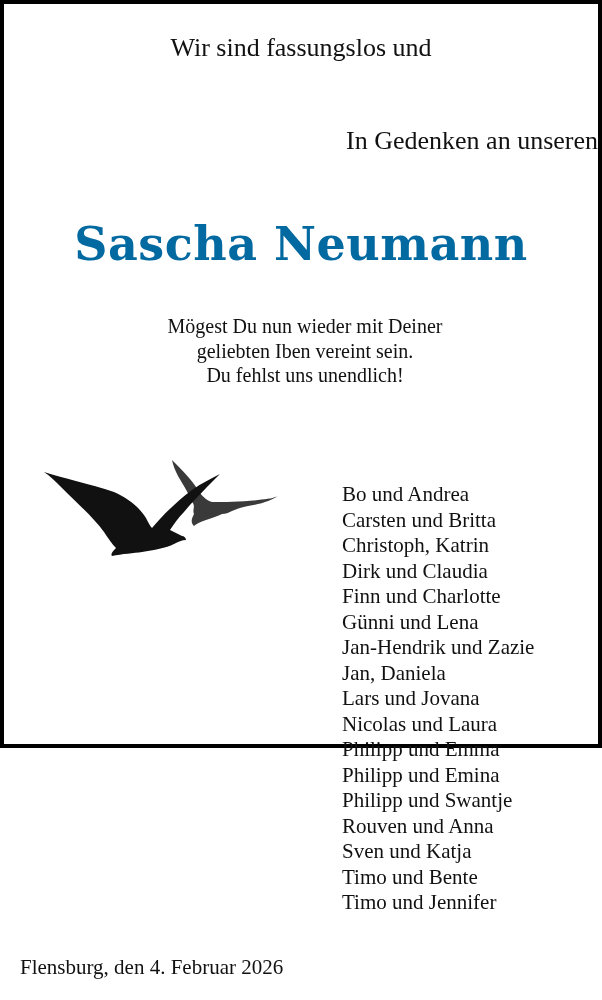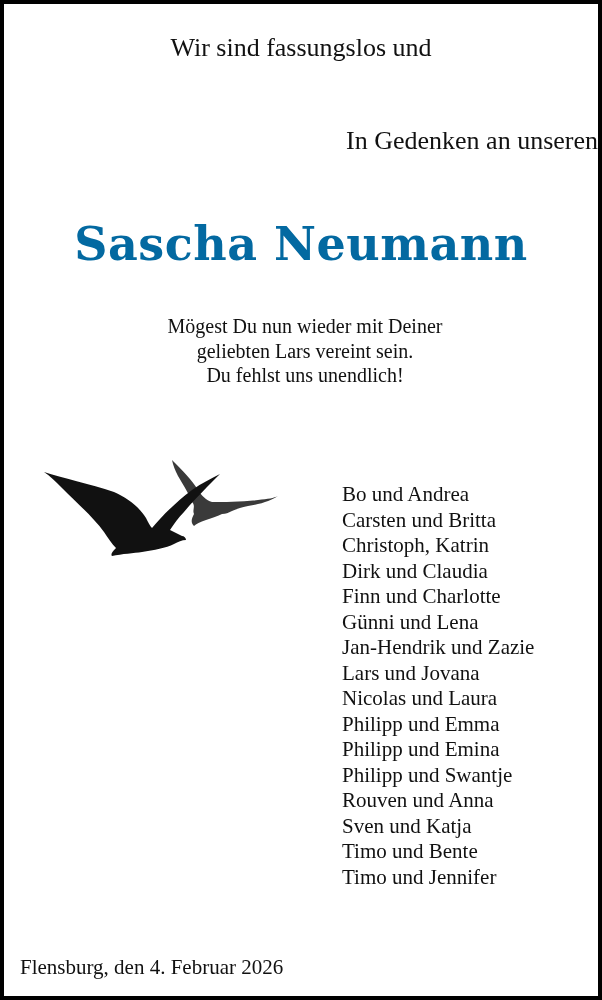--- a/index.html
+++ b/index.html
@@ -1,19 +1,19 @@
 <!DOCTYPE html>
 <html><head>
 <meta charset="utf-8">
 <style>
   html, body { margin: 0; padding: 0; background: #ffffff; }
   body { width: 602px; height: 1000px; overflow: hidden; }
   .frame {
     position: relative;
-    width: 602px; height: 1000px;
+    width: 602px; height: 748px;
     box-sizing: border-box;
     border: 4px solid #000;
     background: #fff;
     font-family: "DejaVu Serif", "Liberation Serif", serif;
     color: #111;
   }
   .intro {
     position: absolute; left: 0; right: 0; top: 30px;
     text-align: center;
     font-family: "Liberation Serif", serif;
@@ -64,39 +64,40 @@
   </div>
 
   <div class="intro intro2">
     <span class="line">In Gedenken an unseren</span>
   </div>
 
   <div class="name">Sascha Neumann</div>
 
   <div class="verse">
     <span class="line">Mögest Du nun wieder mit Deiner</span>
-    <span class="line">geliebten Lars vereint sein.</span>
+    <span class="line">geliebten Iben vereint sein.</span>
     <span class="line">Du fehlst uns unendlich!</span>
   </div>
 
   <svg class="birds" viewBox="0 0 240 105">
 
     <path d="M130 4 C140 14 150 24 156 34 C160 40 164 44 170 46 C182 46 200 46 216 44 C226 43 232 42 236 40 C230 44 220 48 206 50 C198 52 194 53 190 55 C186 57 184 58 180 58 C176 60 170 62 164 64 C158 66 154 68 152 70 C148 66 150 62 152 58 C150 54 154 50 150 46 C148 40 142 30 136 20 C133 14 131 9 130 4 Z" fill="#3a3a3a"></path>
 
     <path d="M2 16 C20 22 48 28 72 36 C86 42 98 52 104 62 C106 66 108 70 110 72 C120 60 134 46 150 34 C160 27 170 22 178 18 C166 30 152 44 142 56 C136 62 132 68 128 74 C132 76 136 78 140 80 C142 80 144 82 144 84 C140 84 136 86 132 88 C124 92 112 94 100 96 C92 97 80 98 70 100 C68 98 72 94 74 92 C70 88 66 82 62 76 C52 62 36 48 20 32 C14 26 8 20 2 16 Z" fill="#111"></path>
   </svg>
 
   <ul class="mourners">
     <li>Bo und Andrea</li>
     <li>Carsten und Britta</li>
     <li>Christoph, Katrin</li>
     <li>Dirk und Claudia</li>
     <li>Finn und Charlotte</li>
     <li>Günni und Lena</li>
     <li>Jan-Hendrik und Zazie</li>
+    <li>Jan, Daniela</li>
     <li>Lars und Jovana</li>
     <li>Nicolas und Laura</li>
     <li>Philipp und Emma</li>
     <li>Philipp und Emina</li>
     <li>Philipp und Swantje</li>
     <li>Rouven und Anna</li>
     <li>Sven und Katja</li>
     <li>Timo und Bente</li>
     <li>Timo und Jennifer</li>
   </ul>

